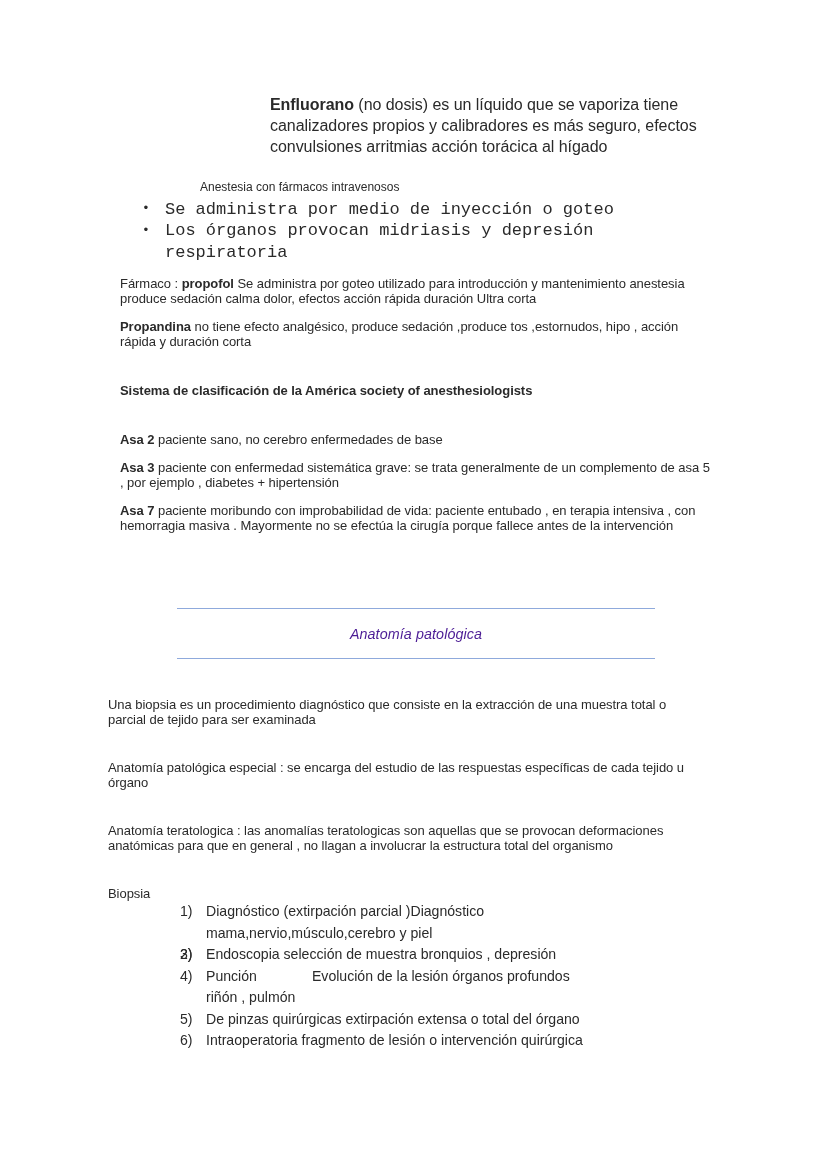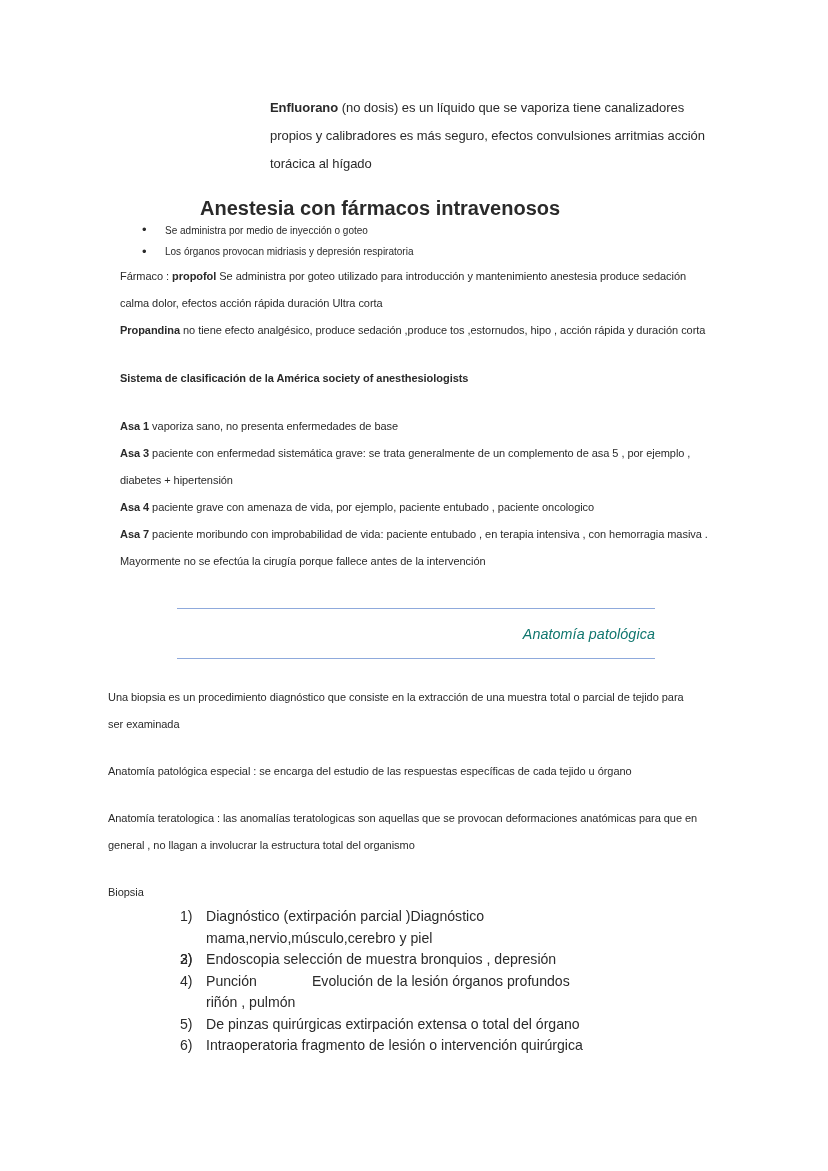--- a/index.html
+++ b/index.html
@@ -30,86 +30,88 @@
   
   .content {
     position: absolute;
     left: 120px;
     top: 94px;
     width: 592px;
   }
 
   p, div.line {
     margin: 0;
-    font-size: 13px;
-    line-height: 28px;
+    font-size: 16px;
+    line-height: 21px;
     letter-spacing: -0.05px;
   }
 
   b, .b {
     font-weight: bold;
   }
 
   
   .indent-para {
     margin-left: 150px;
     width: 442px;
   }
 
   
   .sub-head {
     margin-left: 80px;
-    font-weight: bold;
-    font-size: 20px;
+    font-weight: normal;
+    font-size: 12px;
     line-height: 21.5px;
   }
 
   
   ul.bullets {
     margin: 0;
     padding: 0;
     list-style: none;
   }
   ul.bullets li {
     position: relative;
     padding-left: 45px;
-    font-size: 10px;
+    font-size: 17px;
     line-height: 21.5px;
+    font-family: Liberation Mono, monospace;
   }
   ul.bullets li::before {
     content: "\2022";
     position: absolute;
     left: 22px;
     top: -0.5px;
     font-size: 13px;
   }
 
   
   .para {
-    font-size: 11px;
-    line-height: 27px;
+    font-size: 13px;
+    line-height: 15px;
+    margin-top: 13px;
   }
   .gap-md { height: 20px; }
   .gap-lg { height: 21px; }
 
   
   .divider-block {
     position: absolute;
     left: 177px;
     top: 608px;
     width: 478px;
   }
   .rule {
     height: 0;
     border-top: 1.6px solid #8faadc;
     width: 100%;
   }
   .divider-title {
-    text-align: right;
-    color: #0f766e;
+    text-align: center;
+    color: #4c1d95;
     font-style: italic;
     font-size: 14.3px;
     line-height: 20px;
     padding: 15px 0 14px 0;
     letter-spacing: 0.1px;
   }
 
   
   .content-lower {
     position: absolute;
@@ -166,26 +168,25 @@
     <p class="para"><span>Fármaco : </span><b>propofol</b><span> Se administra por goteo utilizado para introducción y mantenimiento anestesia produce sedación calma dolor, efectos acción rápida duración Ultra corta</span></p>
 
     <p class="para"><b>Propandina</b><span> no tiene efecto analgésico, produce sedación ,produce tos ,estornudos, hipo , acción rápida y duración corta</span></p>
 
     <div class="gap-lg"></div>
 
     <p class="para"><b>Sistema de clasificación de la América society of anesthesiologists</b></p>
 
     <div class="gap-lg"></div>
 
-    <p class="para"><b>Asa 1</b><span>  vaporiza sano, no presenta enfermedades de base</span></p>
+    <p class="para"><b>Asa 2</b><span>  paciente sano, no cerebro enfermedades de base</span></p>
 
 
     <p class="para"><b>Asa 3</b><span> paciente con enfermedad sistemática grave: se trata generalmente de un complemento de asa 5 , por ejemplo , diabetes + hipertensión</span></p>
 
-    <p class="para"><b>Asa 4</b><span> paciente grave con amenaza de vida, por ejemplo, paciente entubado , paciente oncologico</span></p>
 
     <p class="para"><b>Asa 7</b><span> paciente moribundo con improbabilidad de vida: paciente entubado , en terapia intensiva , con hemorragia masiva . Mayormente no se efectúa la cirugía porque fallece antes de la intervención</span></p>
 
   </div>
 
   <div class="divider-block">
     <div class="rule"></div>
     <div class="divider-title">Anatomía patológica</div>
     <div class="rule"></div>
   </div>

